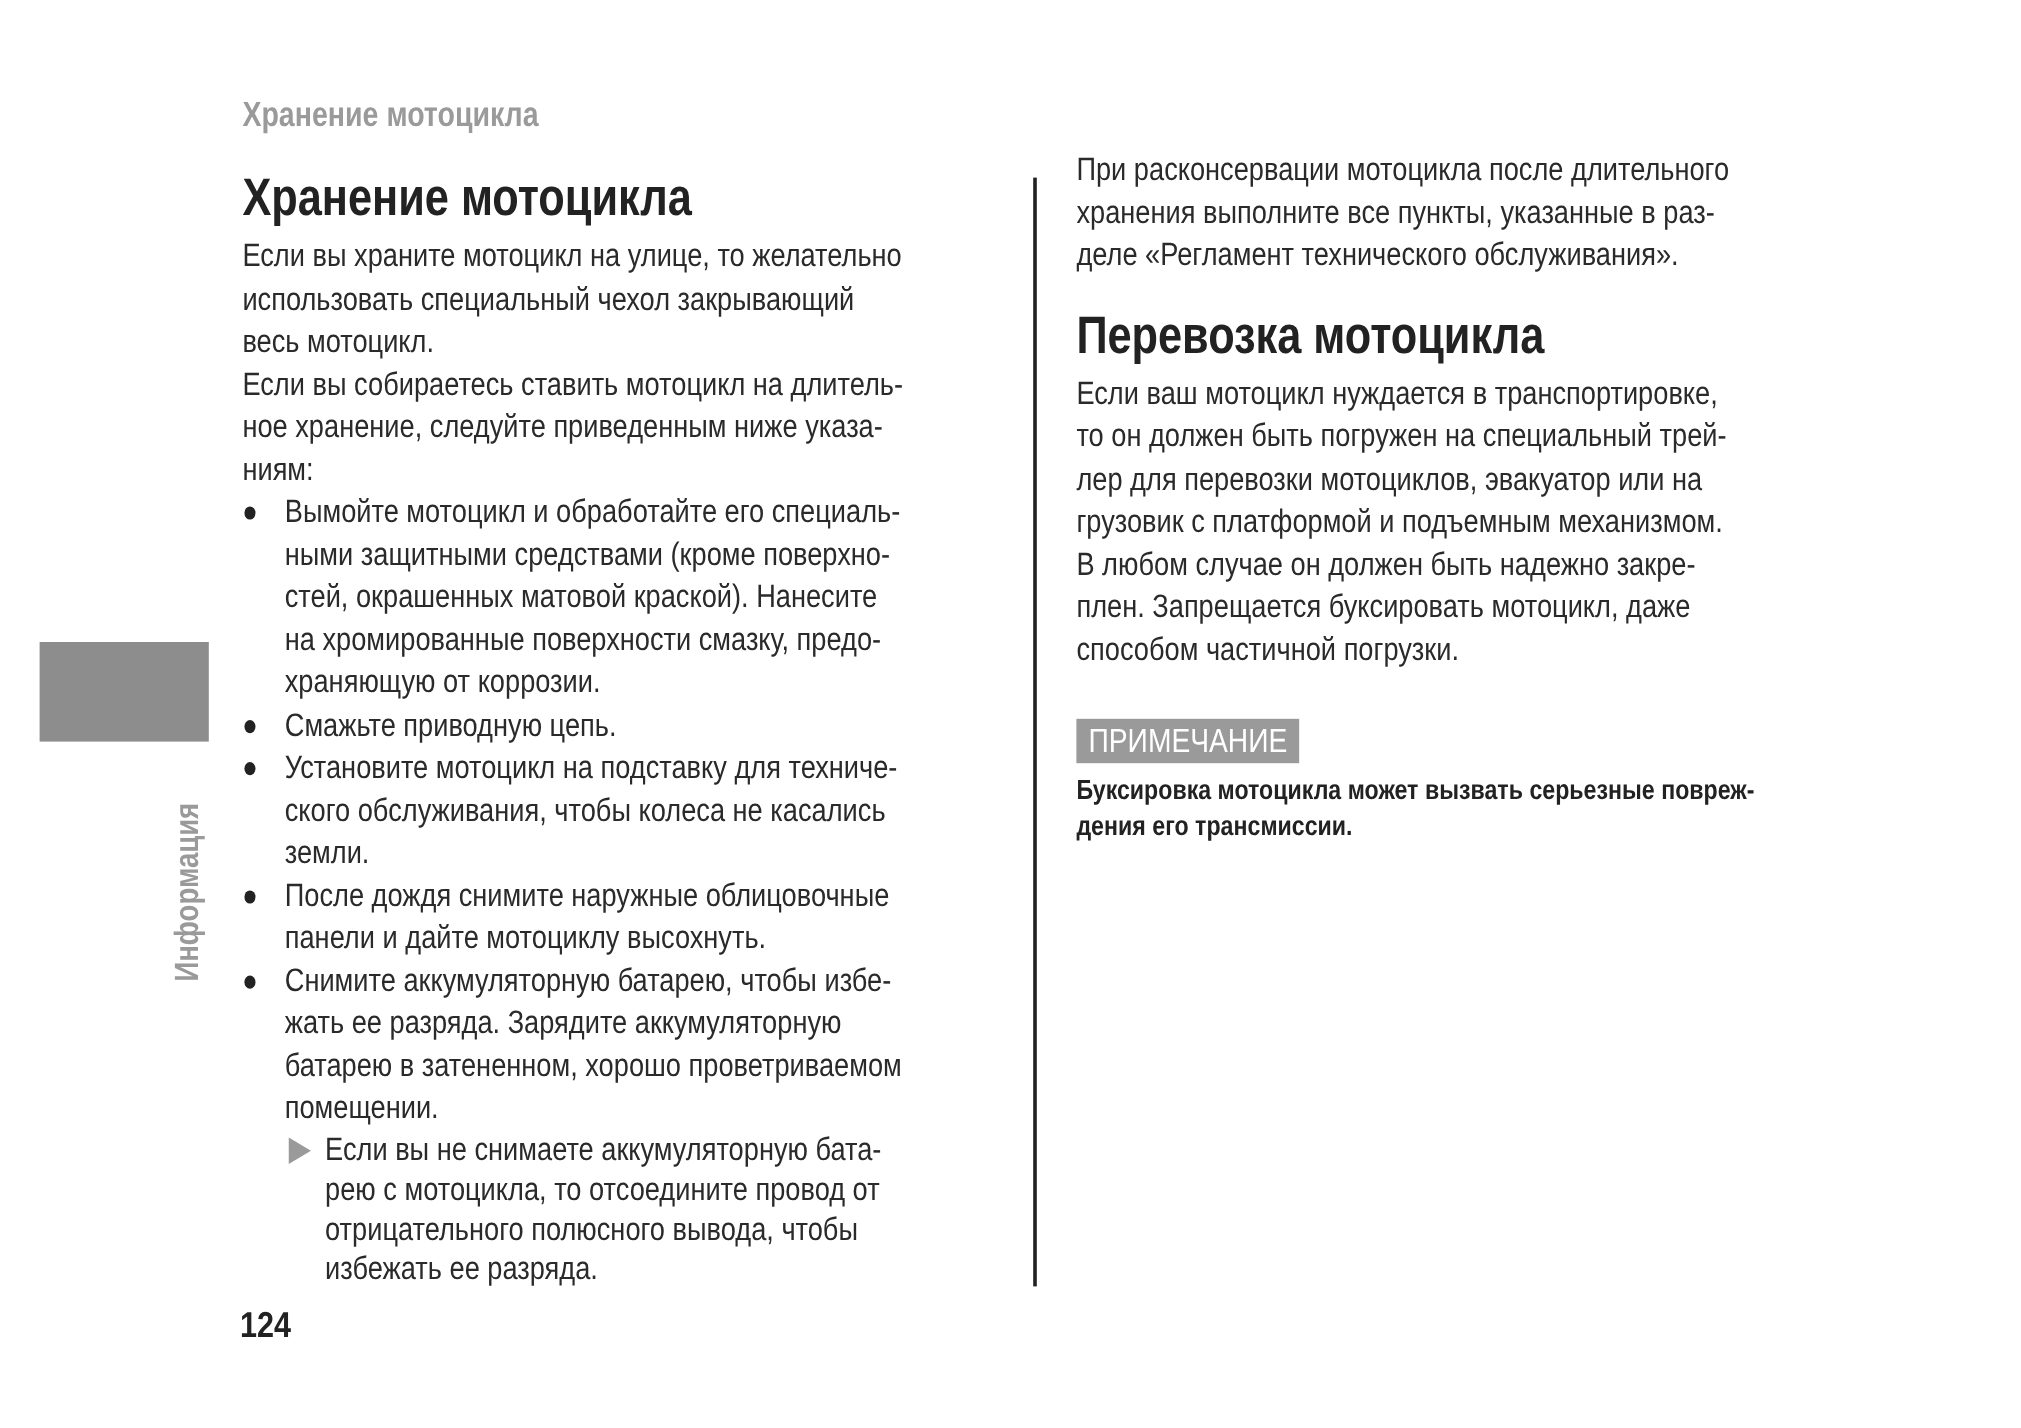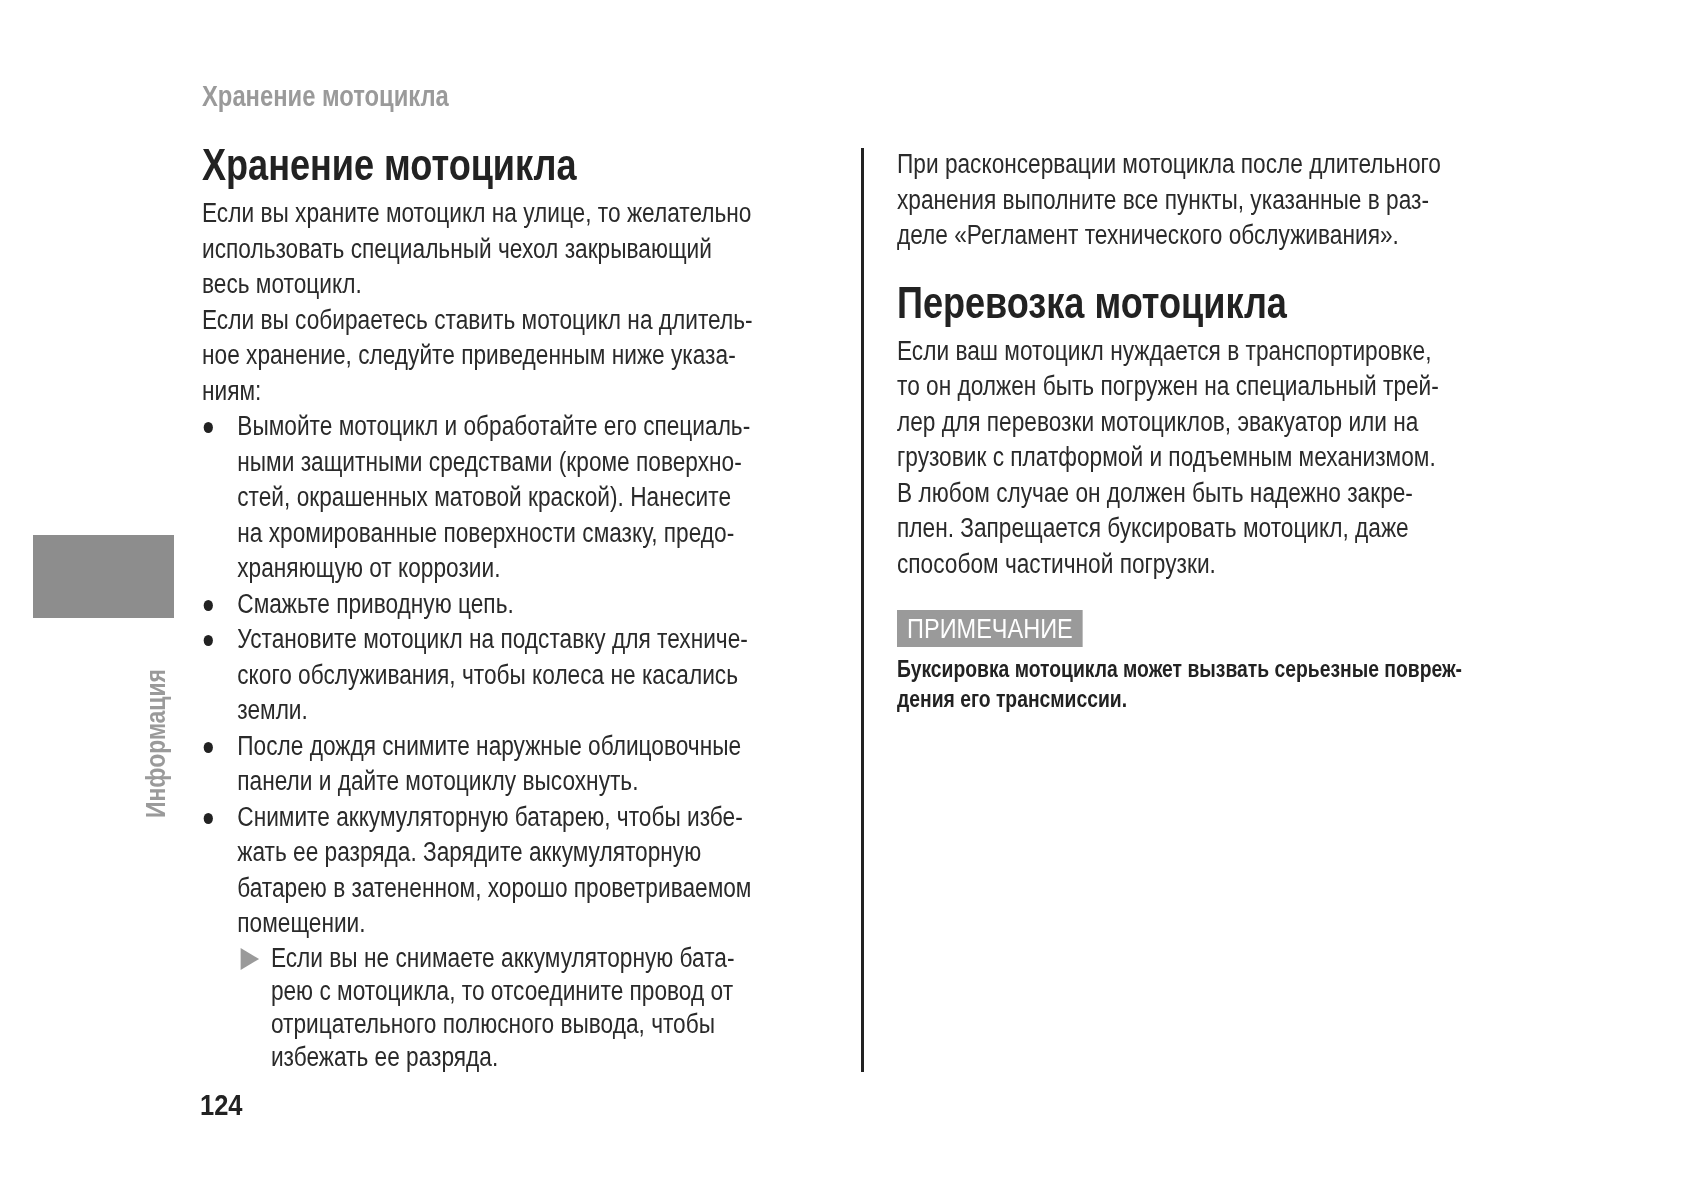--- a/index.html
+++ b/index.html
@@ -2,21 +2,21 @@
 <html><head>
 <meta charset="utf-8">
 <style>
   html, body { margin:0; padding:0; background:#fff; }
   body { width:1684px; height:1190px; position:relative; overflow:hidden;
          font-family:"Liberation Sans", sans-serif; color:#2a2a2a; }
   .running-head { position:absolute; left:202px; top:80px; font-size:29px; font-weight:bold;
                   color:#9a9a9a; transform:scaleX(0.82); transform-origin:left top; letter-spacing:0px; }
   .col { position:absolute; }
   .col-left { left:202px; top:138px; width:640px; }
-  .col-right { left:897px; top:147px; width:640px; }
+  .col-right { left:897px; top:124px; width:640px; }
   .h1 { font-size:44px; font-weight:bold; color:#222; transform:scaleX(0.82); transform-origin:left top;
         white-space:nowrap; height:58px; line-height:54px; margin-bottom:0; }
   .p { font-size:27px; line-height:35.5px; transform:scaleX(0.84); transform-origin:left top;
        width:762px; white-space:nowrap; }
   .line { display:block; height:35.5px; }
   .bullet-row { position:relative; }
   .bullet-dot { position:absolute; left:2px; top:13px; width:11px; height:11px; border-radius:50%; background:#222; }
   .bullet-text { margin-left:42px; }
   .note-arrow { position:absolute; left:46px; top:6px; width:0; height:0;
                 border-top:11px solid transparent; border-bottom:11px solid transparent;
@@ -114,21 +114,21 @@
   <div class="h1" style="margin-top:22px;">Перевозка мотоцикла</div>
   <div class="p">
     <span class="line">Если ваш мотоцикл нуждается в транспортировке,</span>
     <span class="line">то он должен быть погружен на специальный трей-</span>
     <span class="line">лер для перевозки мотоциклов, эвакуатор или на</span>
     <span class="line">грузовик с платформой и подъемным механизмом.</span>
     <span class="line">В любом случае он должен быть надежно закре-</span>
     <span class="line">плен. Запрещается буксировать мотоцикл, даже</span>
     <span class="line">способом частичной погрузки.</span>
   </div>
-  <div style="margin-top:28px; height:40px;">
+  <div style="margin-top:40px; height:40px;">
     <span class="note-badge">ПРИМЕЧАНИЕ</span>
   </div>
   <div class="note-text" style="margin-top:4px;">
     <span class="line" style="height:30px">Буксировка мотоцикла может вызвать серьезные повреж-</span>
     <span class="line" style="height:30px">дения его трансмиссии.</span>
   </div>
 </div>
 
 <div class="page-num">124</div>
 

